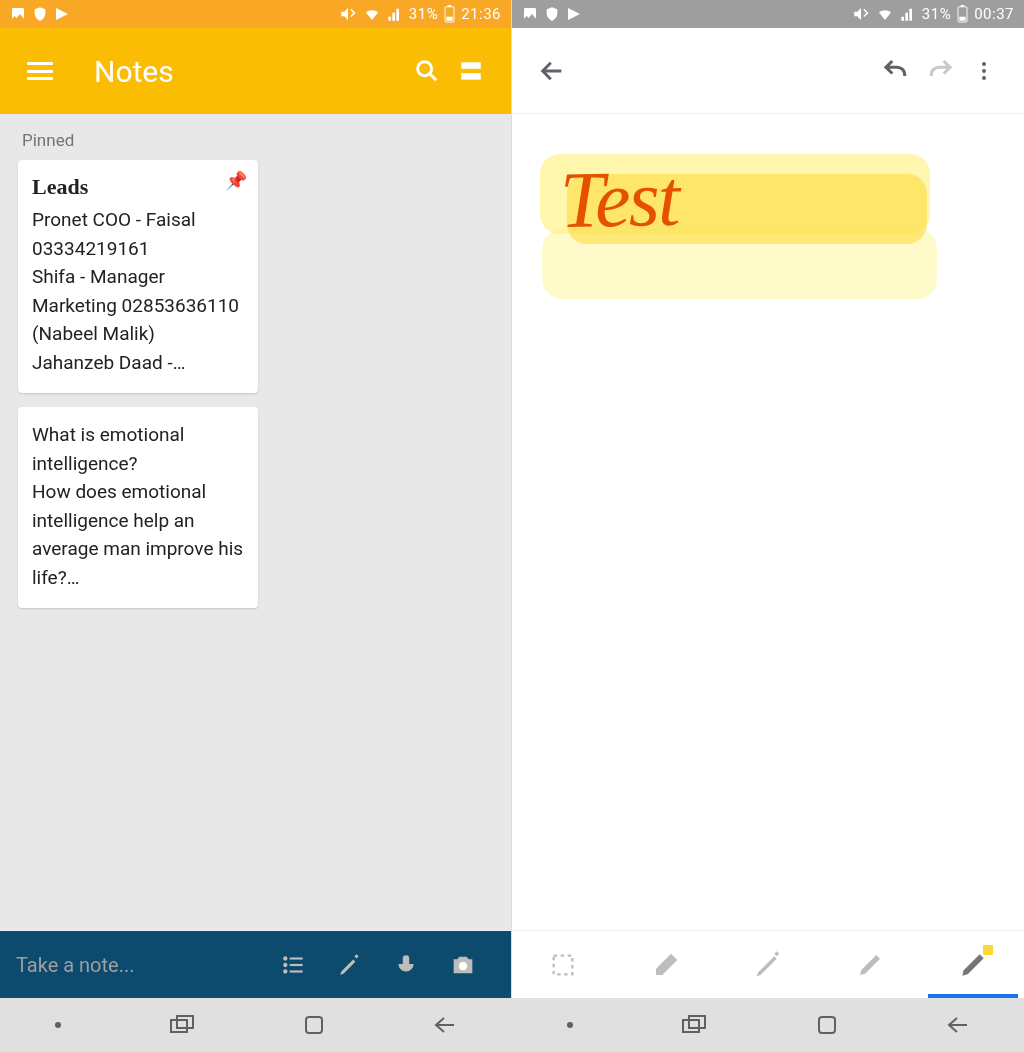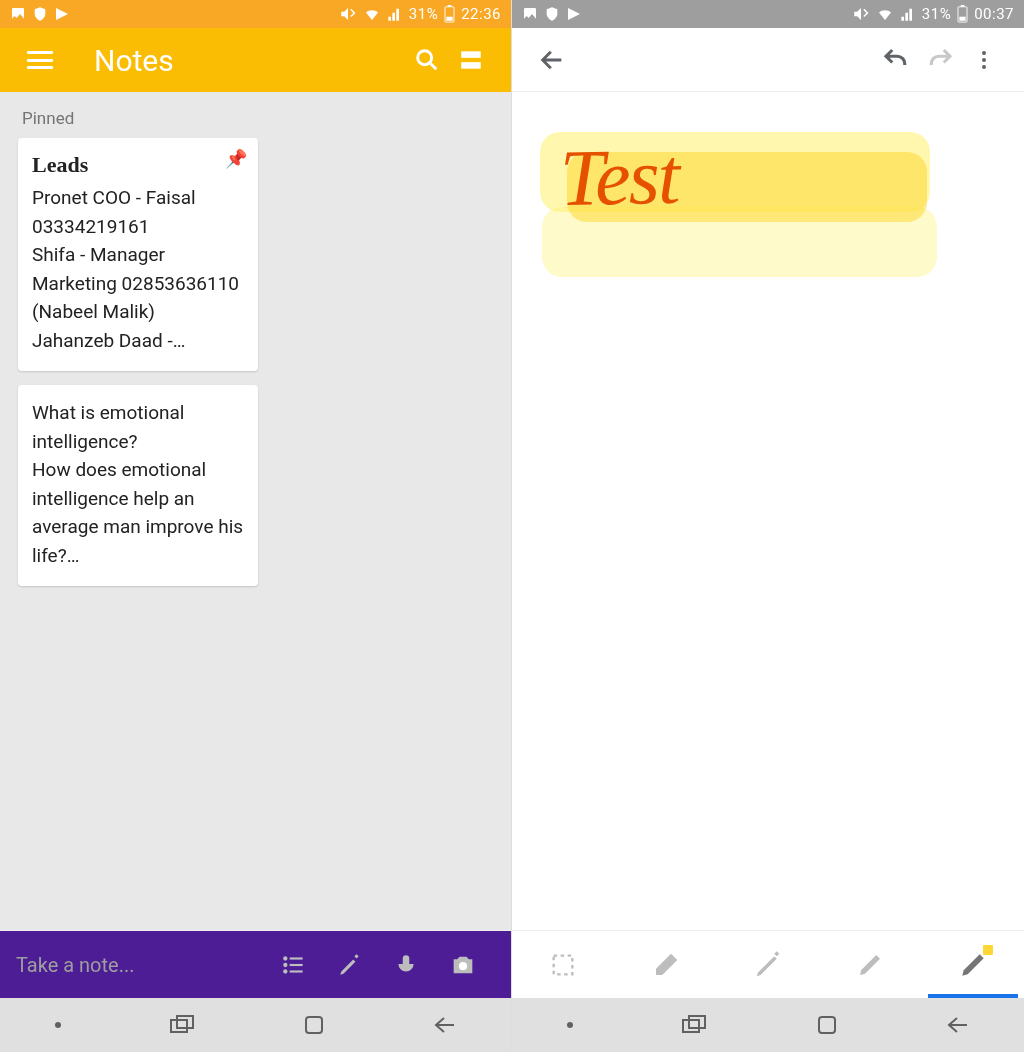--- a/index.html
+++ b/index.html
@@ -6,38 +6,38 @@
   body { background:#fff; display:flex; width:1024px; height:1052px; overflow:hidden; }
   .phone { width:512px; height:1052px; display:flex; flex-direction:column; position:relative; }
   .phone.left { border-right:1px solid #ddd; }
 
   .status-bar { height:28px; display:flex; align-items:center; justify-content:space-between; padding:0 10px; font-size:15px; }
   .status-bar.orange { background:#F9A825; color:#fff; }
   .status-bar.grey { background:#9E9E9E; color:#fff; }
   .status-left,.status-right { display:flex; align-items:center; gap:6px;justify-content:center; }
   .status-right .txt { font-weight:400; letter-spacing:0.5px; }
 
-  .app-bar { height:64px; display:flex; align-items:center; padding:0 18px; }
+  .app-bar { height:86px; display:flex; align-items:center; padding:0 18px; }
   .app-bar.orange { background:#FBBC04; color:#fff; }
   .app-bar.white { background:#fff; color:#5f6368; border-bottom:1px solid #eee; }
   .app-bar .title { font-size:30px; margin-left:32px; flex:1; font-weight:400; }
   .app-bar .spacer { flex:1; }
   .icon-btn { width:44px; height:44px; display:flex; align-items:center; justify-content:center; cursor:pointer; }
   .ham { width:26px; height:18px; position:relative; }
   .ham::before,.ham::after,.ham span{content:"";position:absolute;left:0;right:0;height:3px;background:#fff;border-radius:1px;}
   .ham::before{top:0;} .ham span{top:7.5px;} .ham::after{bottom:0;}
 
   .main-left { flex:1; background:#E8E8E8; padding:14px 18px; overflow:hidden; }
   .section-label { color:#757575; font-size:17px; margin:2px 0 10px 4px; }
   .card { background:#fff; border-radius:4px; box-shadow:0 1px 2px rgba(0,0,0,0.15); padding:14px 14px 16px; width:240px; margin-bottom:14px; position:relative; }
   .card-title { font-weight:700; font-size:22px; margin-bottom:6px; color:#222;font-family:Liberation Serif, serif; }
   .card-body { font-size:19px; line-height:1.5; color:#222; white-space:pre-line; }
   .pin { position:absolute; top:10px; right:10px; color:#1E88E5; font-size:18px; }
 
-  .bottom-input { height:68px; background:#4c1d95; display:flex; align-items:center; padding:0 16px; gap:10px; border-top:1px solid #eee; }
+  .bottom-input { height:68px; background:#0c4a6e; display:flex; align-items:center; padding:0 16px; gap:10px; border-top:1px solid #eee; }
   .bottom-input .hint { flex:1; color:#9E9E9E; font-size:20px; }
   .bottom-input .ic { color:#BDBDBD; width:46px; text-align:center; font-size:24px; }
 
   .nav-bar { height:54px; background:#E0E0E0; display:flex; align-items:center; justify-content:space-around; }
   .nav-bar .nav-ic { color:#616161; }
 
   .canvas-area { flex:1; background:#fff; position:relative; overflow:hidden; }
   .highlight { position:absolute; background:radial-gradient(ellipse, rgba(255,235,59,0.55), rgba(255,241,118,0.4)); border-radius:20px; }
   .hl1{left:28px; top:40px; width:390px; height:80px; background:rgba(255,241,118,0.6);}
   .hl2{left:55px; top:60px; width:360px; height:70px; background:rgba(253,216,53,0.55);}
@@ -90,21 +90,21 @@
           </svg>
         </span>
       <span class="txt">31%</span>
       <span>
           <svg width="11" height="18" viewBox="0 0 12 20" fill="#fff">
             <rect x="1" y="2" width="10" height="17" rx="1" stroke="#fff" fill="none"></rect>
             <rect x="4" y="0" width="4" height="2"></rect>
             <rect x="2.5" y="13" width="7" height="4.5"></rect>
           </svg>
         </span>
-      <span class="txt">22:36</span>
+      <span class="txt">21:36</span>
     </div>
   </div>
 
   <div class="app-bar orange">
     <div class="icon-btn">
         <div class="ham">
           <span></span>
         </div>
       </div>
     <div class="title">Notes</div>

